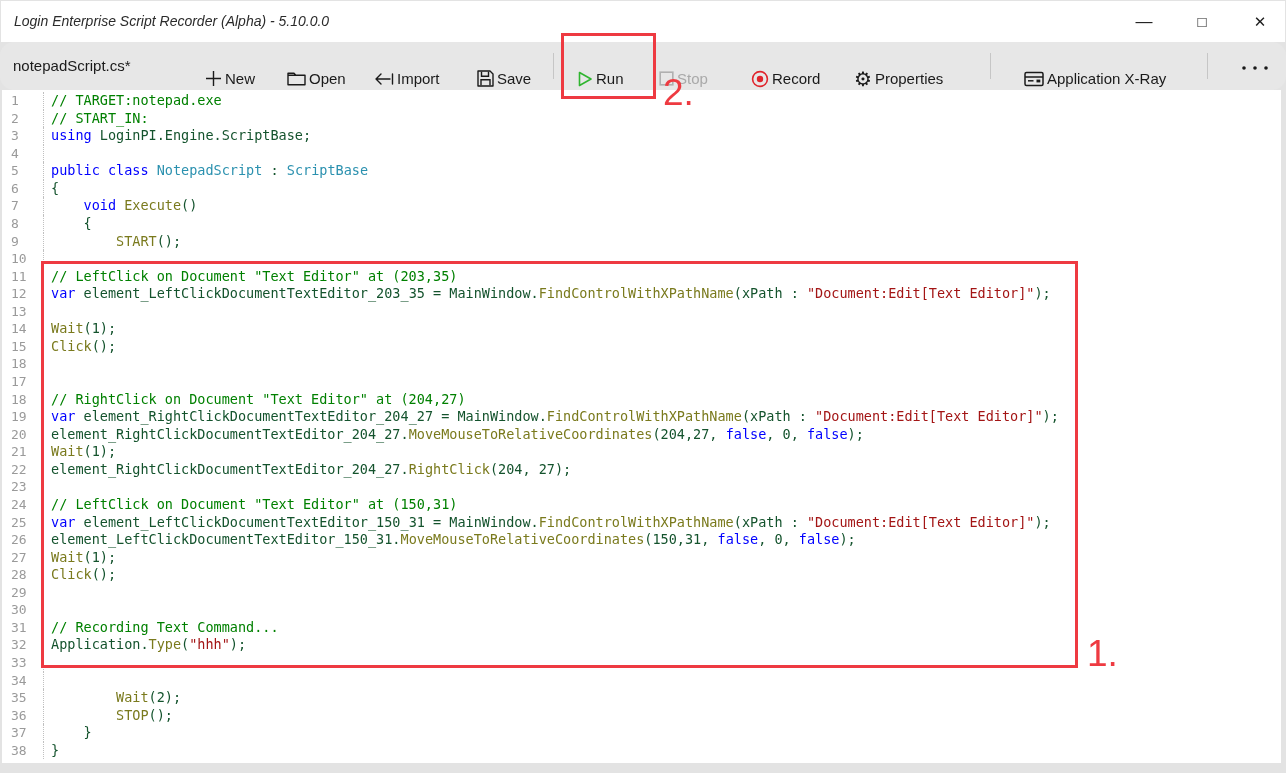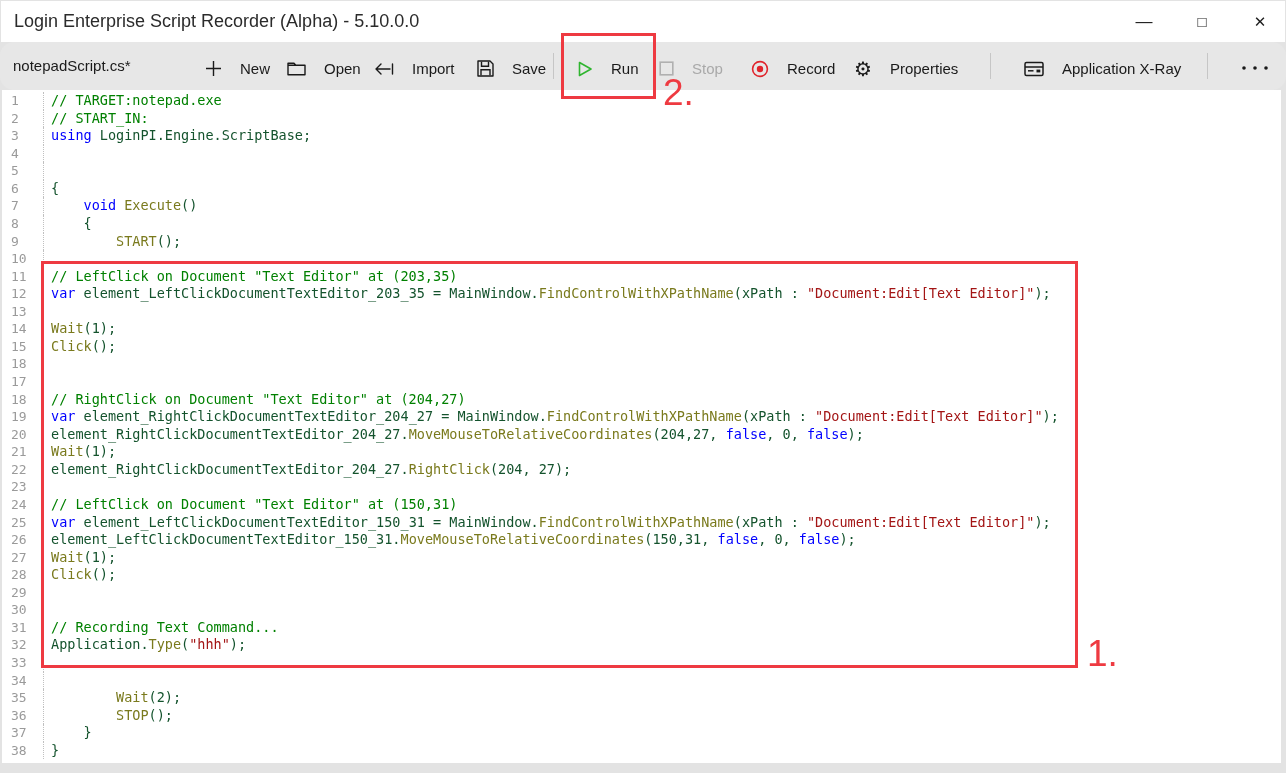--- a/index.html
+++ b/index.html
@@ -11,43 +11,43 @@
     overflow:hidden;
     -webkit-font-smoothing:antialiased;
   }
   
   .titlebar {
     position:absolute; left:1px; top:1px; width:1284px; height:41px;
     background:#ffffff;
   }
   .title-text {
     position:absolute; left:13px; top:0; height:41px; line-height:41px;
-    font-size:18px; color:#2b2b2b; white-space:nowrap;
+    font-size:14px; color:#2b2b2b; white-space:nowrap;font-style:italic;
   }
   .win-btn {
     position:absolute; top:0; height:41px; width:46px;
     display:flex; align-items:center; justify-content:center;
     font-size:15px; color:#1a1a1a; cursor:default;
   }
   .win-min { left:1120px; font-size:17px; }
   .win-max { left:1178px; font-size:15px; }
   .win-close { left:1236px; font-size:15px; }
   
   .toolbar {
     position:absolute; left:0; top:42px; width:1286px; height:48px;
     background:#e7e7e7;
     border-radius:14px;
   }
   .filename {
     position:absolute; left:13px; top:0; height:48px; line-height:48px;
     font-size:15px; color:#1a1a1a; white-space:nowrap;
   }
   .tb-btn {
-    position:absolute; top:0; height:53px;
-    display:inline-flex; align-items:center; gap:18px;
+    position:absolute; top:10px; height:53px;
+    display:inline-flex; align-items:center; gap:3px;
     font-size:15px; color:#1a1a1a; white-space:nowrap; cursor:default;
   }
   .tb-btn .ico { display:inline-flex; align-items:center; justify-content:center; }
   .tb-btn.disabled { color:#a9a9a9; }
   .tb-sep {
     position:absolute; top:11px; width:1px; height:26px; background:#c6c6c6;
   }
   .gear-glyph { font-size:20px; line-height:20px; color:#1a1a1a; }
   .ellipsis-btn {
     position:absolute; top:0; height:48px; display:flex; align-items:center;
@@ -207,20 +207,21 @@
     <div class="code-line">
       <span class="ln">3</span>
       <span class="code-text"><span class="seg-k">using</span><span class="seg-p"> LoginPI.Engine.ScriptBase;</span></span>
     </div>
     <div class="code-line">
       <span class="ln">4</span>
       <span class="code-text"></span>
     </div>
     <div class="code-line">
       <span class="ln">5</span>
+      <span class="code-text"><span class="seg-k">public</span><span class="seg-p"> </span><span class="seg-k">class</span><span class="seg-p"> </span><span class="seg-t">NotepadScript</span><span class="seg-p"> : </span><span class="seg-t">ScriptBase</span></span>
     </div>
     <div class="code-line">
       <span class="ln">6</span>
       <span class="code-text"><span class="seg-p">{</span></span>
     </div>
     <div class="code-line">
       <span class="ln">7</span>
       <span class="code-text"><span class="seg-p">    </span><span class="seg-k">void</span><span class="seg-p"> </span><span class="seg-m">Execute</span><span class="seg-p">()</span></span>
     </div>
     <div class="code-line">

